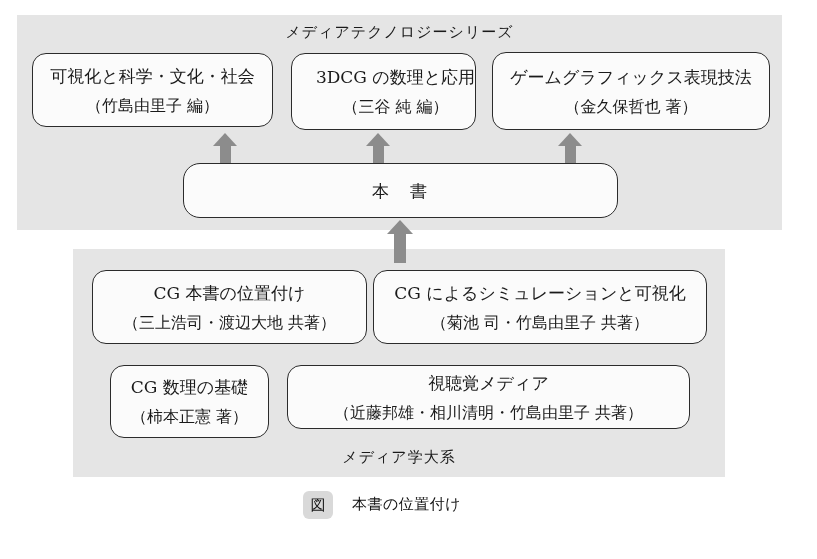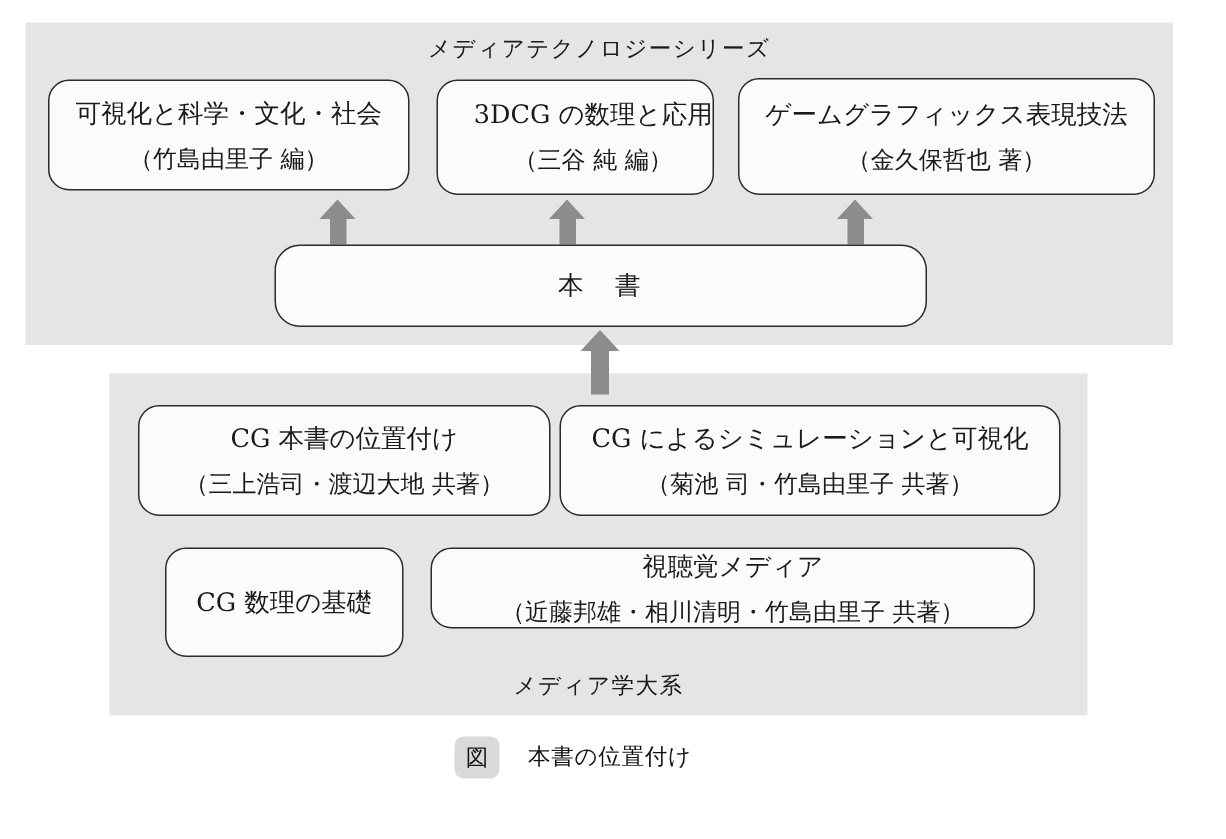--- a/index.html
+++ b/index.html
@@ -52,21 +52,21 @@
   }
   .book-box .title  { font-size: 17px; line-height: 22px; white-space: nowrap; }
   .book-box .author { font-size: 16px; line-height: 21px; white-space: nowrap; }
 
   .box-t1 { left: 32px;  top: 53px;  width: 241px; height: 74px; }
   .box-t2 { left: 291px; top: 53px;  width: 185px; height: 77px; padding-left: 24px; }
   .box-t3 { left: 492px; top: 52px;  width: 278px; height: 78px; }
   .box-b1 { left: 92px;  top: 270px; width: 275px; height: 74px; }
   .box-b2 { left: 373px; top: 270px; width: 334px; height: 74px; }
   .box-b3 { left: 110px; top: 365px; width: 159px; height: 73px; }
-  .box-b4 { left: 287px; top: 365px; width: 403px; height: 54px; }
+  .box-b4 { left: 287px; top: 365px; width: 403px; height: 64px; }
 
   .box-honsho {
     left: 183px; top: 163px; width: 435px; height: 55px;
     border-radius: 17px;
     font-size: 18px;
     letter-spacing: 2px;
   }
 
   .block-arrow {
     position: absolute;
@@ -171,20 +171,21 @@
     <div class="author">（三上浩司・渡辺大地 共著）</div>
   </div>
 
   <div class="book-box box-b2">
     <div class="title">CG によるシミュレーションと可視化</div>
     <div class="author">（菊池 司・竹島由里子 共著）</div>
   </div>
 
   <div class="book-box box-b3">
     <div class="title">CG 数理の基礎</div>
+    <div class="author">（柿本正憲 著）</div>
   </div>
 
   <div class="book-box box-b4">
     <div class="title">視聴覚メディア</div>
     <div class="author">（近藤邦雄・相川清明・竹島由里子 共著）</div>
   </div>
 
   <div class="series-label series-bottom-label">メディア学大系</div>
 
   <div class="caption">

